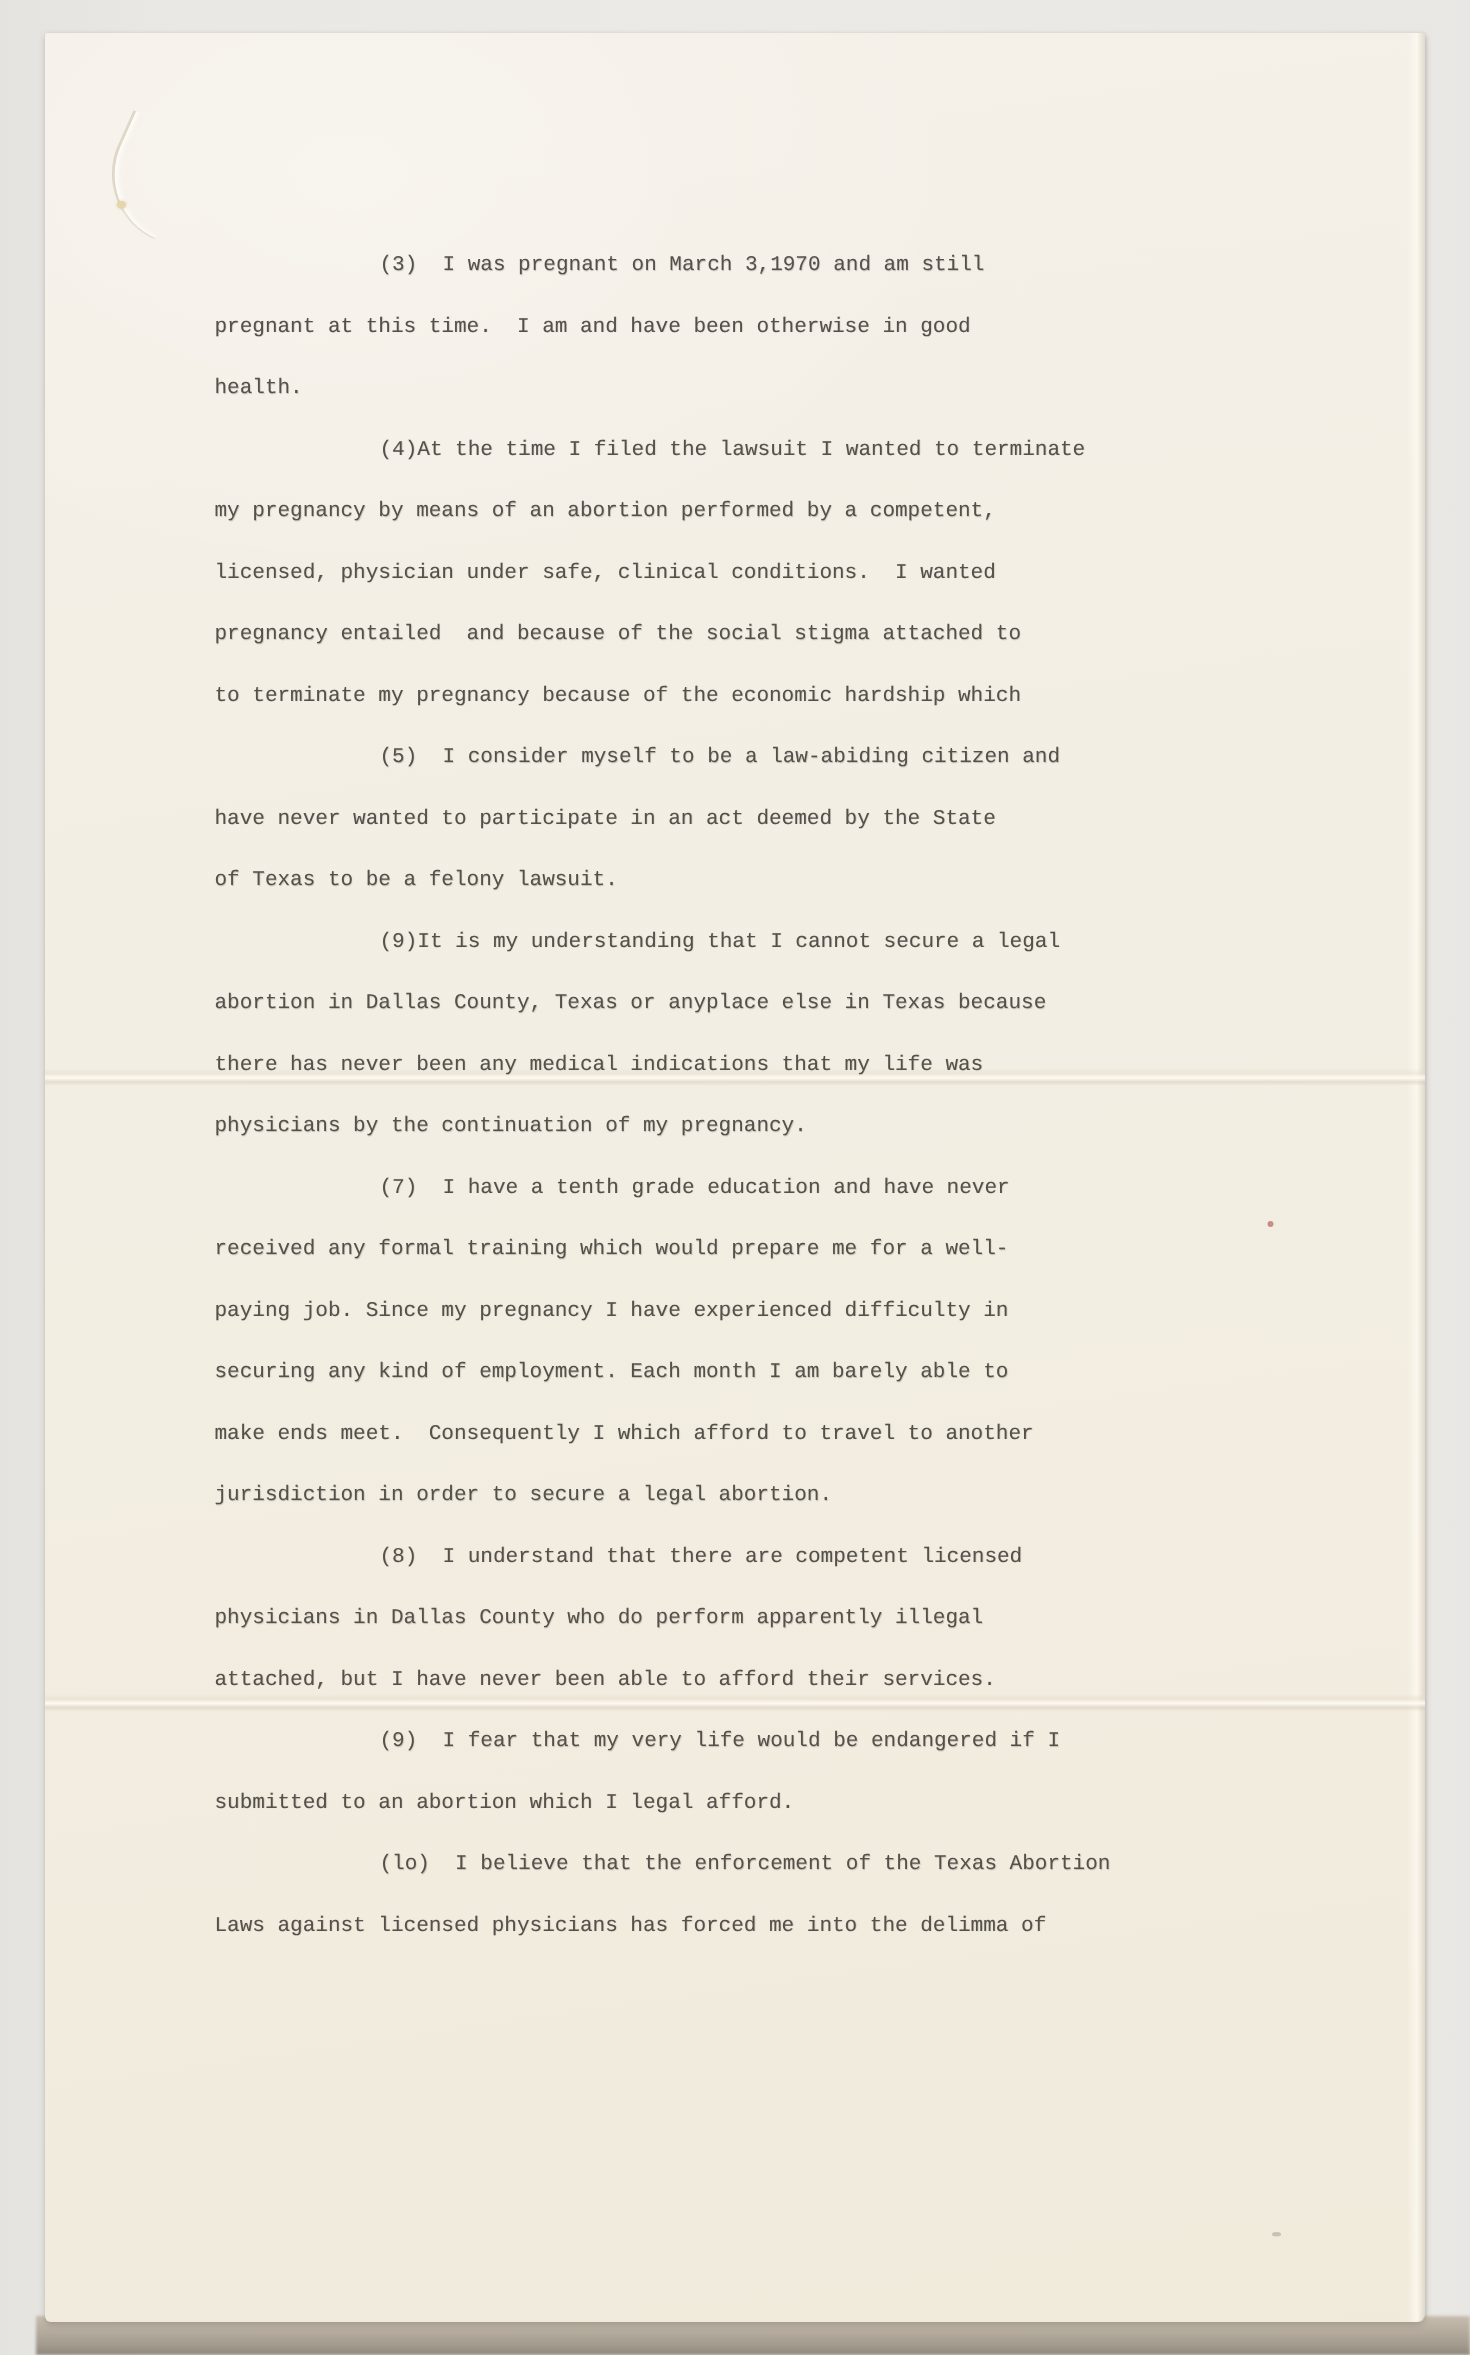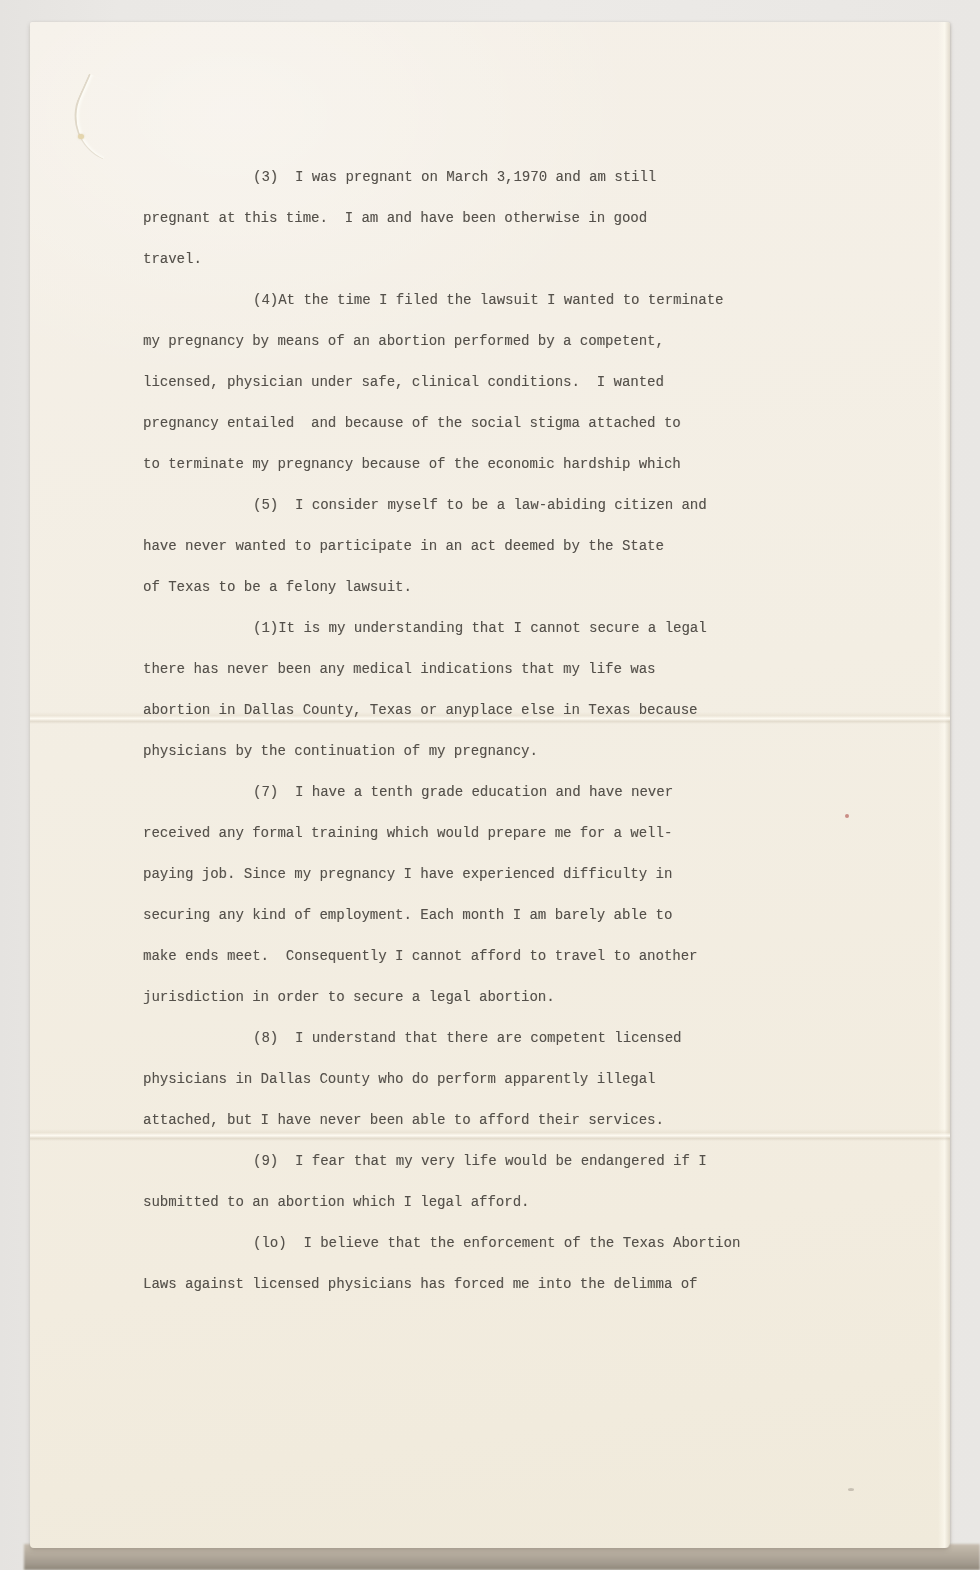--- a/index.html
+++ b/index.html
@@ -138,46 +138,46 @@
     <div class="crease crease-1"></div>
     <div class="crease crease-2"></div>
     <div class="blemish-crease"></div>
     <div class="blemish-dot"></div>
     <div class="speck-red"></div>
     <div class="speck-gray"></div>
     <div class="page-text">
         <div class="para">
           <div class="line">(3)  I was pregnant on March 3,1970 and am still</div>
           <div class="line">pregnant at this time.  I am and have been otherwise in good</div>
-          <div class="line">travel.</div>
+          <div class="line">health.</div>
         </div>
         <div class="para">
           <div class="line">(4)At the time I filed the lawsuit I wanted to terminate</div>
           <div class="line">my pregnancy by means of an abortion performed by a competent,</div>
           <div class="line">licensed, physician under safe, clinical conditions.  I wanted</div>
           <div class="line">pregnancy entailed  and because of the social stigma attached to</div>
           <div class="line">to terminate my pregnancy because of the economic hardship which</div>
         </div>
         <div class="para">
           <div class="line">(5)  I consider myself to be a law-abiding citizen and</div>
           <div class="line">have never wanted to participate in an act deemed by the State</div>
           <div class="line">of Texas to be a felony lawsuit.</div>
         </div>
         <div class="para">
-          <div class="line">(1)It is my understanding that I cannot secure a legal</div>
+          <div class="line">(9)It is my understanding that I cannot secure a legal</div>
+          <div class="line">abortion in Dallas County, Texas or anyplace else in Texas because</div>
           <div class="line">there has never been any medical indications that my life was</div>
-          <div class="line">abortion in Dallas County, Texas or anyplace else in Texas because</div>
           <div class="line">physicians by the continuation of my pregnancy.</div>
         </div>
         <div class="para">
           <div class="line">(7)  I have a tenth grade education and have never</div>
           <div class="line">received any formal training which would prepare me for a well-</div>
           <div class="line">paying job. Since my pregnancy I have experienced difficulty in</div>
           <div class="line">securing any kind of employment. Each month I am barely able to</div>
-          <div class="line">make ends meet.  Consequently I cannot afford to travel to another</div>
+          <div class="line">make ends meet.  Consequently I which afford to travel to another</div>
           <div class="line">jurisdiction in order to secure a legal abortion.</div>
         </div>
         <div class="para">
           <div class="line">(8)  I understand that there are competent licensed</div>
           <div class="line">physicians in Dallas County who do perform apparently illegal</div>
           <div class="line">attached, but I have never been able to afford their services.</div>
         </div>
         <div class="para">
           <div class="line">(9)  I fear that my very life would be endangered if I</div>
           <div class="line">submitted to an abortion which I legal afford.</div>

